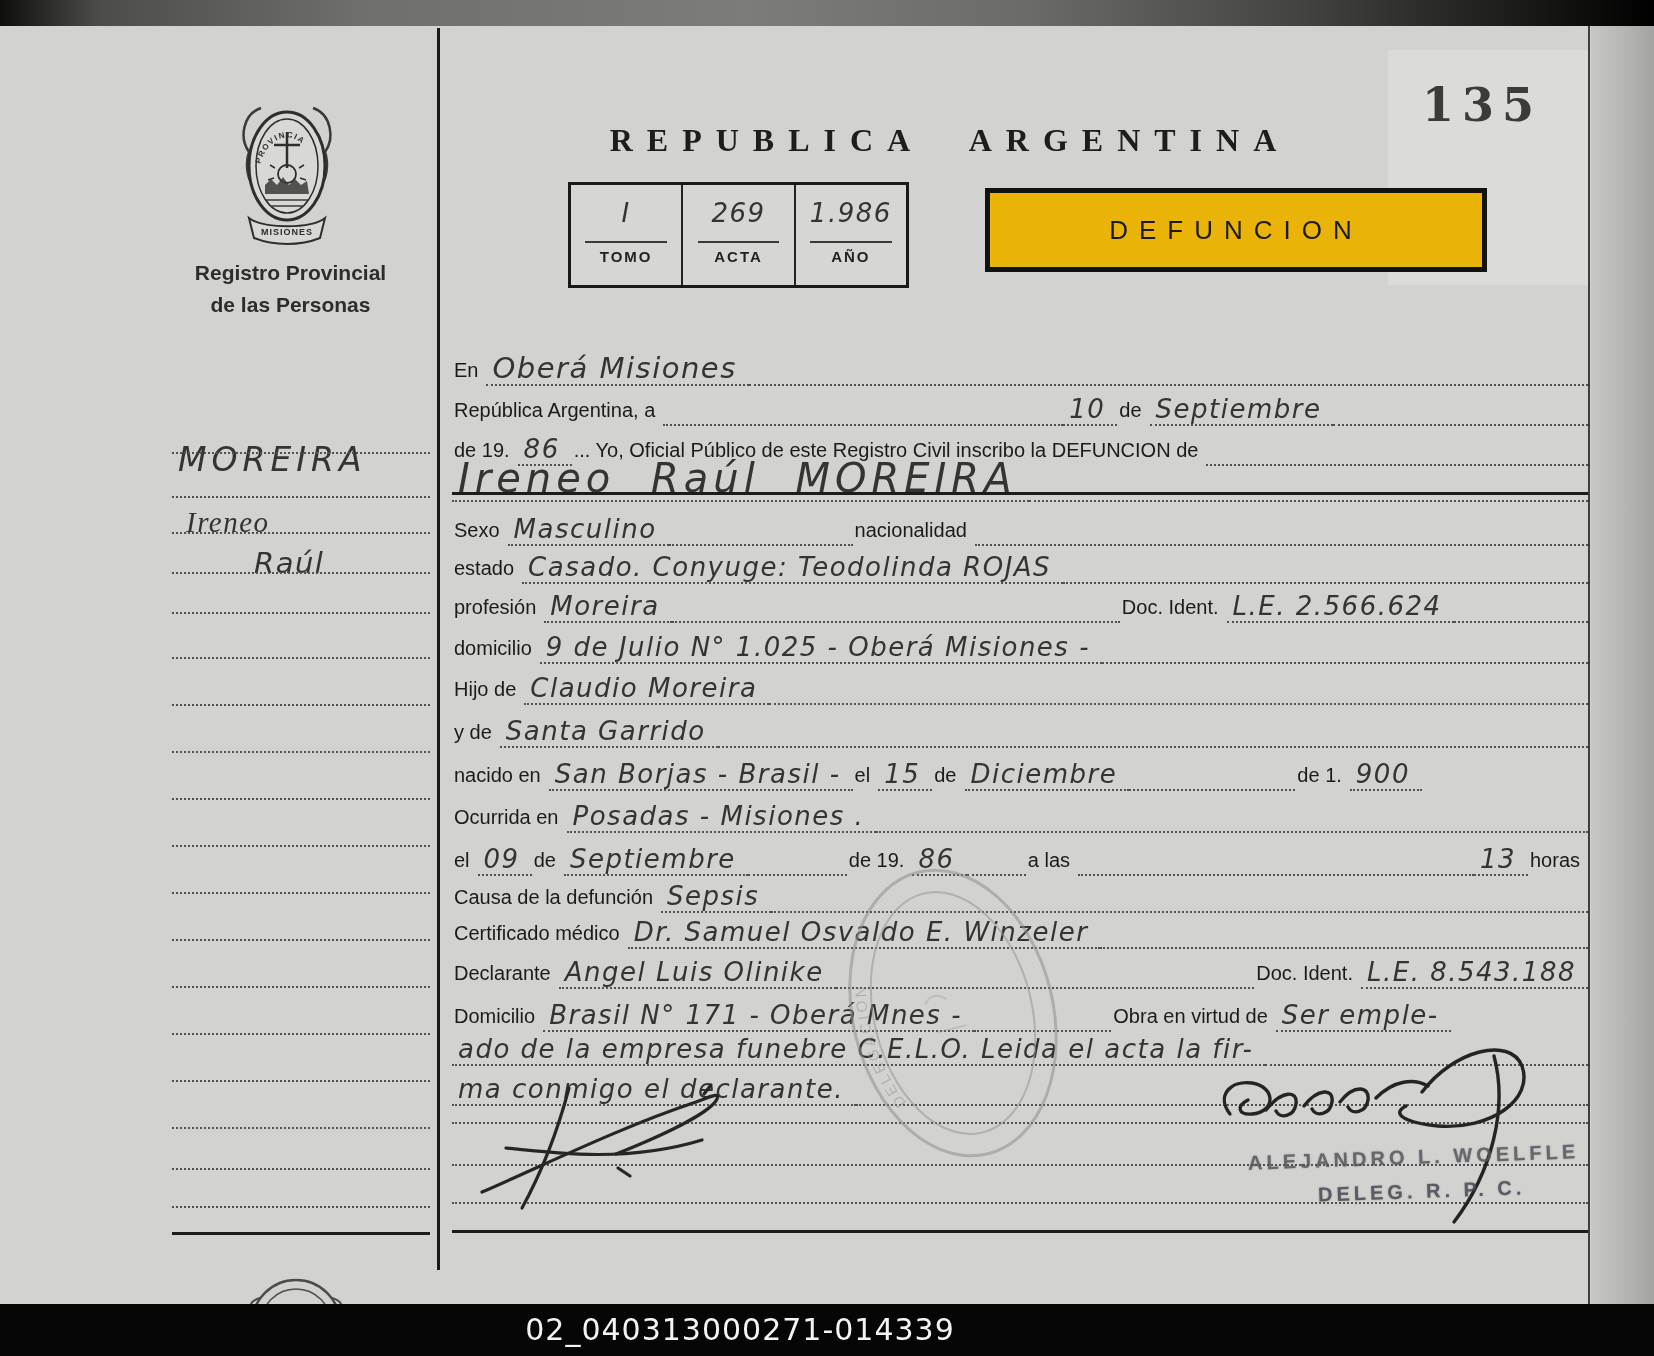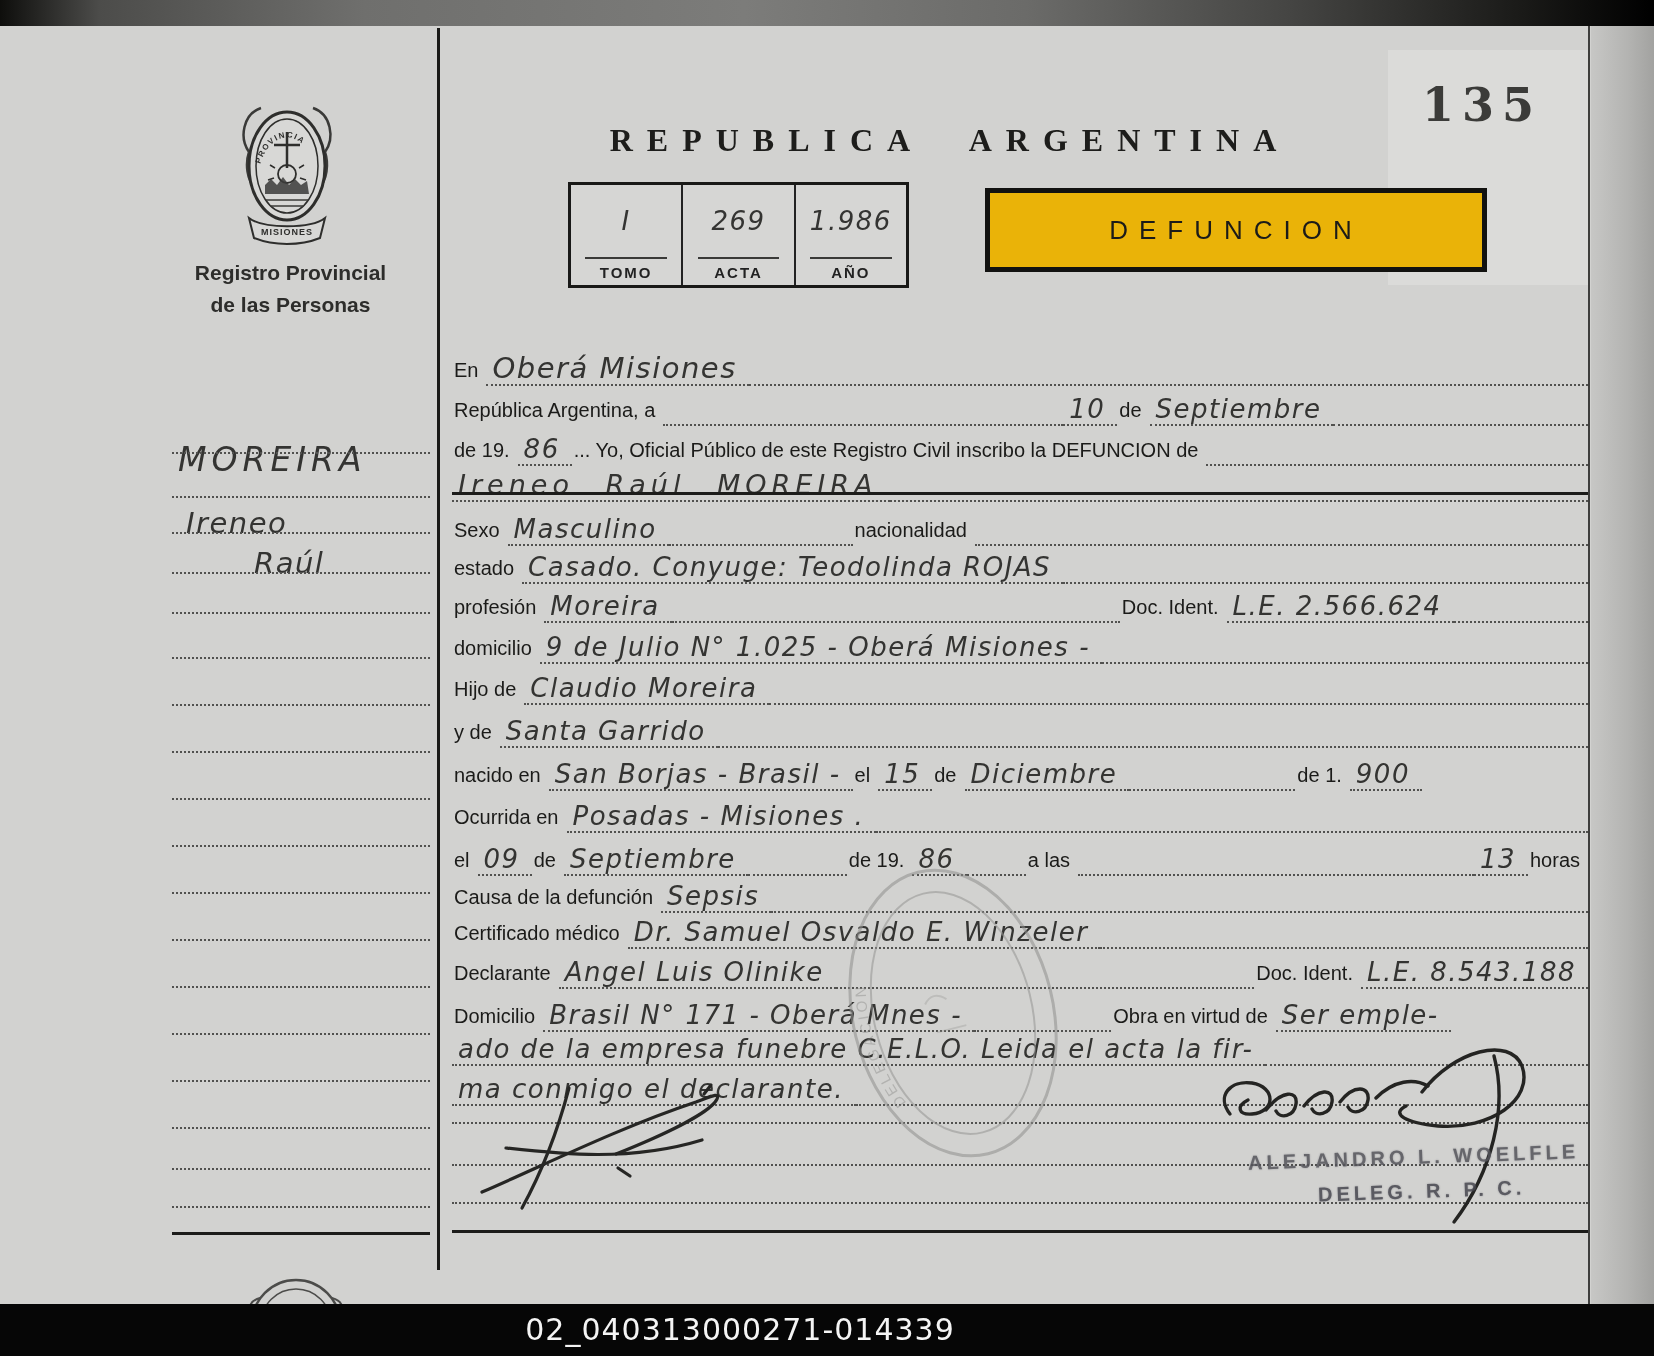--- a/index.html
+++ b/index.html
@@ -29,40 +29,40 @@
     font:bold 32px "Liberation Serif",serif;color:#1d1d1b;
     letter-spacing:14px;word-spacing:26px;white-space:nowrap;}
   .record-box{left:568px;top:182px;width:335px;height:100px;border:3px solid #191917;
     display:flex;background:#d6d6d4;}
   .record-cell{flex:1;display:flex;flex-direction:column;align-items:center;justify-content:flex-end;}
   .record-cell + .record-cell{border-left:2px solid #222;}
   .record-val{font:italic 30px "DejaVu Sans",sans-serif;color:#2e2e2e;flex:1;
     display:flex;align-items:center;letter-spacing:1px;}
   .record-rule{width:74%;border-bottom:2px solid #3a3a38;}
   .record-lbl{font:bold 15px "Liberation Sans",sans-serif;color:#222;
-    letter-spacing:2px;padding:5px 0 4px;}
+    letter-spacing:2px;padding:5px 0 20px;}
   .type-box{left:985px;top:188px;width:492px;height:74px;border:5px solid #121210;
     display:flex;align-items:center;justify-content:center;background:#eab308;
     font:26px "Liberation Sans",sans-serif;color:#1b1b19;letter-spacing:11px;}
   
   .org{left:168px;top:250px;width:245px;text-align:center;
     font:bold 21px "Liberation Sans",sans-serif;color:#2d2d2b;line-height:1.5;margin-top:7px;}
   .hw{font:italic 26px "DejaVu Sans",sans-serif;color:#343432;letter-spacing:1.5px;
     white-space:nowrap;}
   .m-surname{left:178px;top:440px;font-size:33px;letter-spacing:5px;}
-  .m-given1{left:186px;top:506px;font-size:29px;}
+  .m-given1{left:186px;top:506px;font-size:29px;font-family:Liberation Serif, serif;}
   .m-given2{left:254px;top:546px;font-size:29px;}
   .dotted{border-bottom:2px dotted #51514f;height:0;}
   .mdot{left:172px;width:258px;}
   .msolid{left:172px;top:1232px;width:258px;border-bottom:3px solid #1c1c1a;height:0;}
   
   .row{left:452px;width:1136px;display:flex;align-items:flex-end;height:40px;white-space:nowrap;margin-top:24px;}
   .lbl{font:20px "Liberation Sans",sans-serif;color:#1b1b19;padding:0 8px 4px 2px;}
   .row .hw{border-bottom:2px dotted #51514f;padding:0 12px 1px 6px;line-height:1.05;}
-  .hw-big{font-size:27px;letter-spacing:5px;word-spacing:18px;font-style:italic;}
+  .hw-big{font-size:40px;letter-spacing:5px;word-spacing:18px;font-style:italic;}
   .fill{flex-grow:1;border-bottom:2px dotted #51514f;height:0;align-self:flex-end;}
   .f03{flex-grow:.3}.f05{flex-grow:.5}.f14{flex-grow:1.4}.f2{flex-grow:2}.f22{flex-grow:2.2}
   .fdot{left:452px;width:1136px;}
   .fsolid{left:452px;width:1136px;border-bottom:3px solid #1c1c1a;height:0;}
   
   .stamp-line{font:bold 20px "Liberation Sans",sans-serif;color:#54545a;opacity:.85;
     letter-spacing:4px;transform:rotate(-2deg);text-shadow:0 0 2px rgba(90,90,100,.6);}
   svg{display:block;}
 </style>
 </head>

